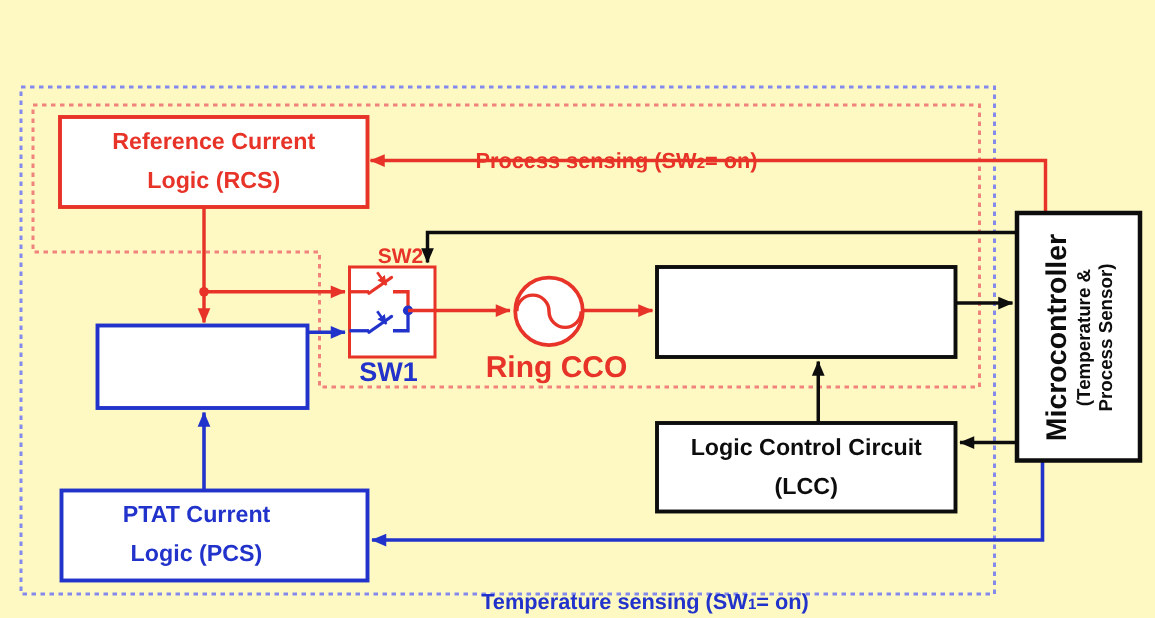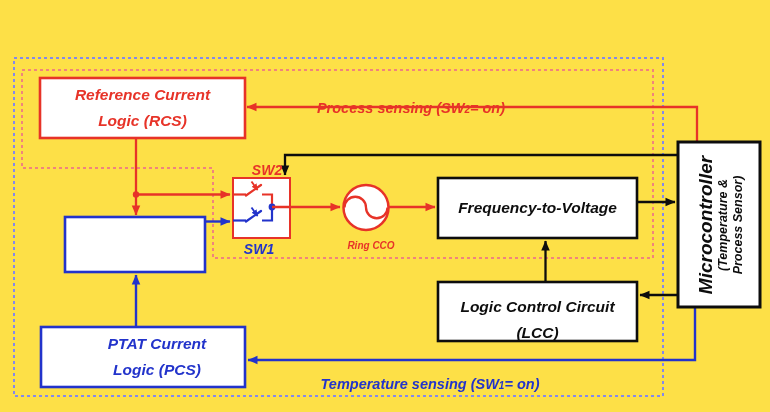--- a/index.html
+++ b/index.html
@@ -1,41 +1,41 @@
 <!DOCTYPE html>
 <html><head>
 <meta charset="utf-8">
 <style>
   * { margin:0; padding:0; box-sizing:border-box; }
   body { background:#ffffff; font-family:"Liberation Sans", sans-serif; }
   .canvas {
-    position:relative; width:770px; height:412px; background:#fde047; overflow:hidden;font-style:italic;
+    position:relative; width:770px; height:412px; background:#fef9c3; overflow:hidden;
   }
   .canvas svg { position:absolute; left:0; top:0; }
   .lbl {
     position:absolute; display:flex; flex-direction:column;
     align-items:center; justify-content:center; text-align:center;
     font-weight:bold; pointer-events:none; white-space:nowrap;
   }
   .red  { color:#e73328; }
   .blue { color:#2233cb; }
   .blk  { color:#0d0d0d; }
   .block-txt { font-size:15.5px; line-height:26px; }
   .rcs-lbl  { left:40px;  top:78px;  width:205px; height:60px; }
   .cs-lbl   { left:65px;  top:217px; width:140px; height:55px; }
-  .pcs-lbl  { left:55px;  top:327px; width:204px; height:60px; }
+  .pcs-lbl  { left:29px;  top:327px; width:204px; height:60px; }
   .fvc-lbl  { left:438px; top:178px; width:199px; height:60px; }
-  .lcc-lbl  { left:438px; top:282px; width:199px; height:76px; }
+  .lcc-lbl  { left:438px; top:282px; width:199px; height:59px; }
   .sw2-lbl  { left:238px; top:161px; width:58px;  height:17px; font-size:14px; }
-  .sw1-lbl  { left:230px; top:240px; width:58px;  height:17px; font-size:14px; }
-  .cco-lbl  { left:330px; top:236px; width:82px;  height:19px; font-size:10px; }
+  .sw1-lbl  { left:230px; top:240px; width:58px;  height:17px; font-size:18px; }
+  .cco-lbl  { left:330px; top:236px; width:82px;  height:19px; font-size:20px; }
   .annot { flex-direction:row; font-size:14.5px; height:18px; align-items:baseline;margin-top:24px; }
   .annot sub { font-size:10px; font-weight:bold; }
   .proc-lbl { left:301px; top:76px;  width:220px; justify-content:center; }
-  .temp-lbl { left:320px; top:352px; width:220px; justify-content:center; }
+  .temp-lbl { left:320px; top:370px; width:220px; justify-content:center; }
   .mcu-lbl  { left:678px; top:142px; width:82px; height:165px;
               display:flex; align-items:center; justify-content:center; position:absolute; }
   .mcu-rot  { flex:0 0 auto; width:165px; height:80px; transform:rotate(-90deg);
               display:flex; flex-direction:column; align-items:center; justify-content:center;
               text-align:center; font-weight:bold; color:#0d0d0d; }
   .mcu-title { font-size:19px; line-height:21px; }
   .mcu-sub   { font-size:12.5px; line-height:15px; }
 </style>
 </head>
 <body>
@@ -111,21 +111,20 @@
     <span>Logic (RCS)</span>
   </div>
 
 
   <div class="lbl block-txt blue pcs-lbl">
     <span>PTAT Current</span>
     <span>Logic (PCS)</span>
   </div>
 
   <div class="lbl block-txt blk fvc-lbl">
-    <span>Frequency-to-Voltage</span>
   </div>
 
   <div class="lbl block-txt blk lcc-lbl">
     <span>Logic Control Circuit</span>
     <span>(LCC)</span>
   </div>
 
   <div class="mcu-lbl">
     <div class="mcu-rot">
       <div class="mcu-title">Microcontroller</div>

